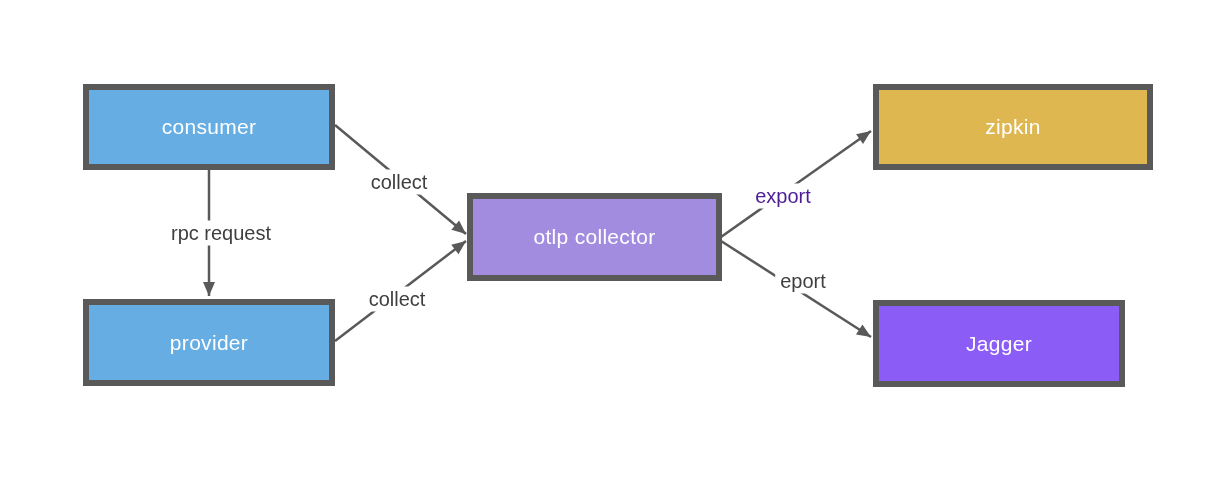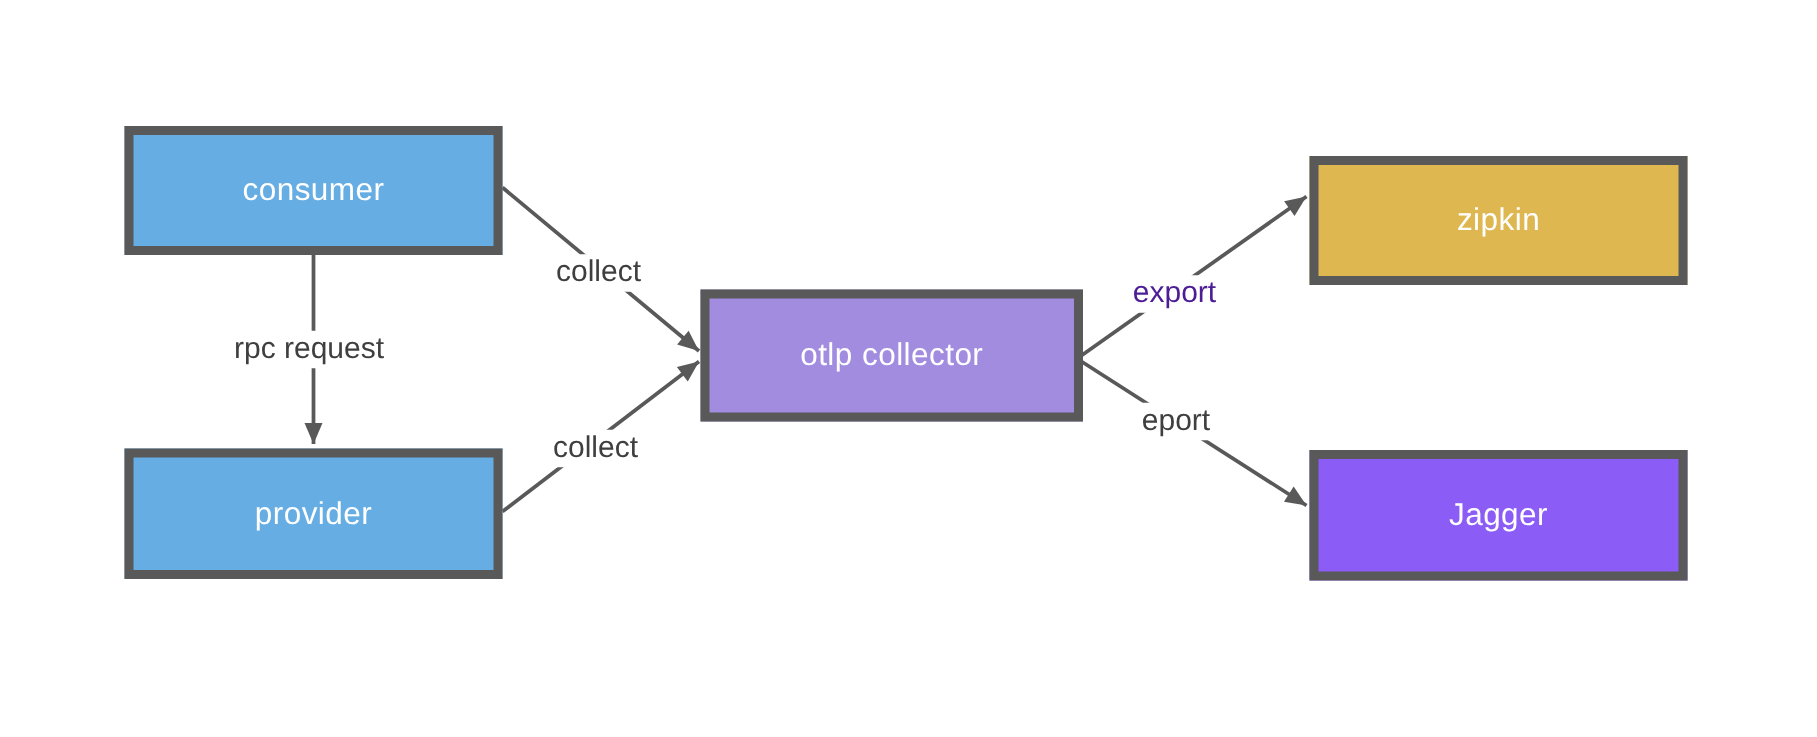--- a/index.html
+++ b/index.html
@@ -28,35 +28,35 @@
     border: 6px solid #c2410c;
     display: flex;
     align-items: center;
     justify-content: center;
     font-size: 21px;
     letter-spacing: 0.3px;
   }
   .node-consumer { left: 83px;  top: 84px;  width: 252px; height: 86px; }
   .node-provider { left: 83px;  top: 299px; width: 252px; height: 87px; }
   .node-otlp     { left: 467px; top: 193px; width: 255px; height: 88px; }
-  .node-zipkin   { left: 873px; top: 84px;  width: 252px; height: 86px; margin-top: 20px; }
+  .node-zipkin   { left: 873px; top: 84px;  width: 280px; height: 86px; }
   .node-jagger   { left: 873px; top: 300px; width: 252px; height: 87px; }
   .edge-label {
     position: absolute;
     transform: translate(-50%, -50%);
     background: #ffffff;
     padding: 1px 5px;
     font-size: 20px;
     white-space: nowrap;
   }
-  .label-rpc      { left: 206px; top: 233px; }
+  .label-rpc      { left: 221px; top: 233px; }
   .label-collect1 { left: 399px; top: 182px; }
   .label-collect2 { left: 397px; top: 299px; }
   .label-export   { left: 783px; top: 196px; }
-  .label-eport    { left: 784px; top: 281px; }
+  .label-eport    { left: 803px; top: 281px; }
 </style>
 </head>
 <body>
 
 <div class="canvas">
 
   <svg class="edges-svg" viewBox="0 0 1211 491" xmlns="http://www.w3.org/2000/svg">
     <defs>
       <marker id="arrowhead" viewBox="0 0 16 14" refX="15" refY="7" markerWidth="16" markerHeight="14" markerUnits="userSpaceOnUse" orient="auto">
         <path d="M1,1 L15,7 L1,13 Z" fill="#595959"></path>

